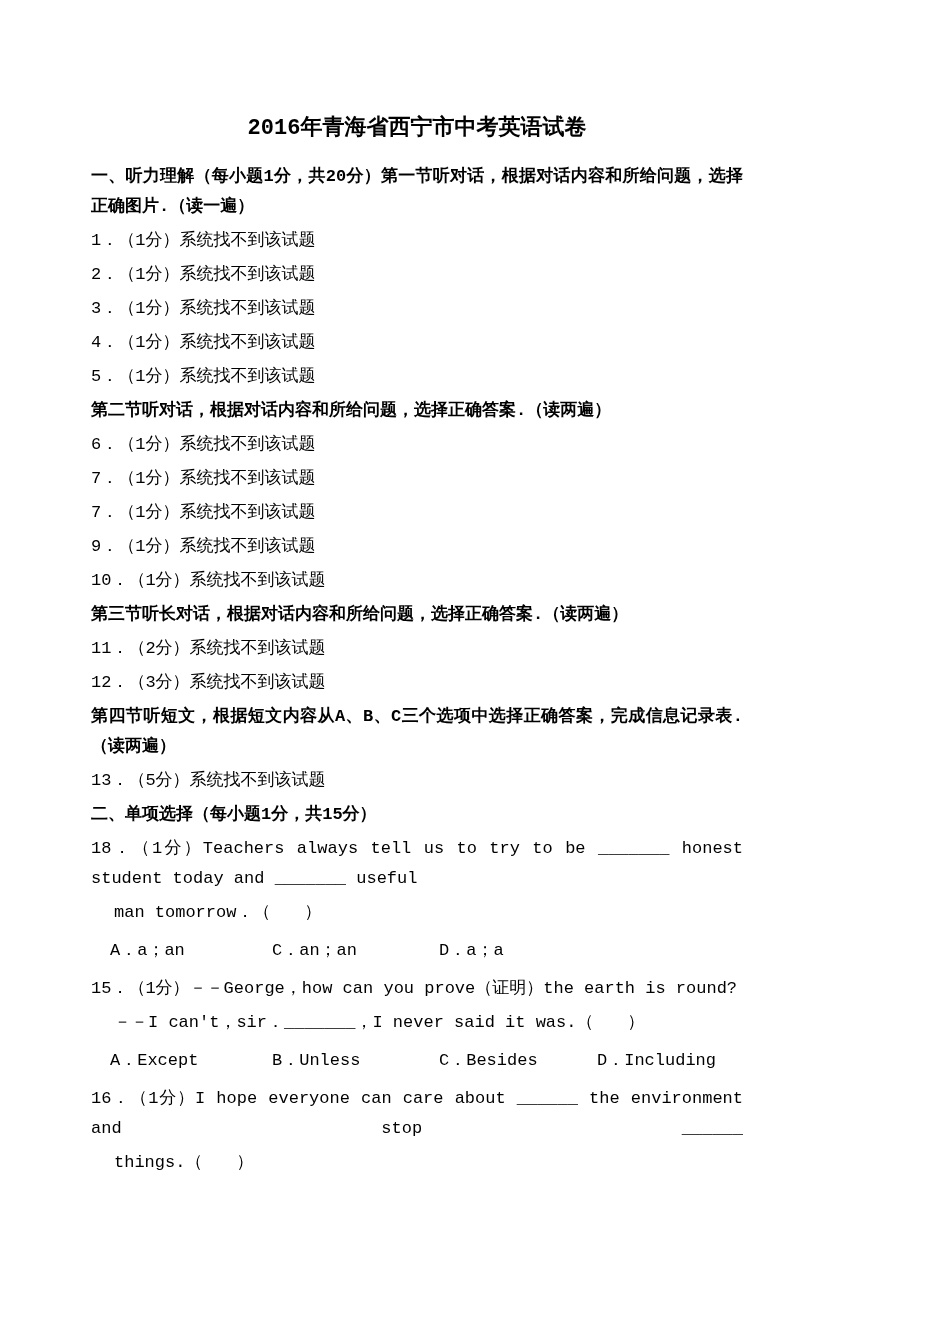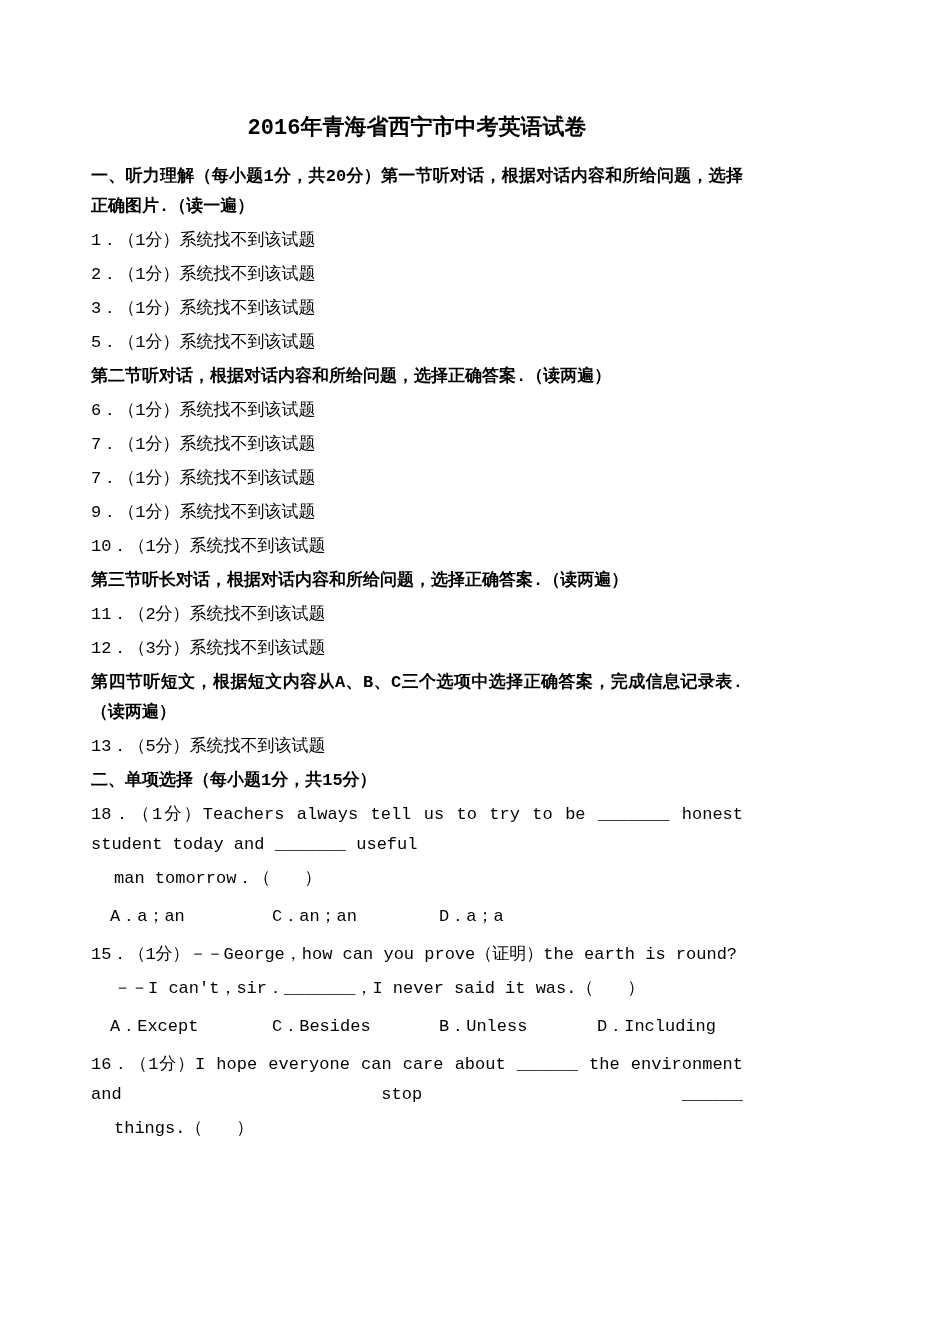--- a/index.html
+++ b/index.html
@@ -62,20 +62,21 @@
 
 <div class="page">
   <div class="content">
 
     <h1 class="title">2016年青海省西宁市中考英语试卷</h1>
 
     <p class="line bold">一、听力理解（每小题1分，共20分）第一节听对话，根据对话内容和所给问题，选择正确图片.（读一遍）</p>
     <p class="line">1．（1分）系统找不到该试题</p>
     <p class="line">2．（1分）系统找不到该试题</p>
     <p class="line">3．（1分）系统找不到该试题</p>
+    <p class="line">4．（1分）系统找不到该试题</p>
     <p class="line">5．（1分）系统找不到该试题</p>
 
     <p class="line bold">第二节听对话，根据对话内容和所给问题，选择正确答案.（读两遍）</p>
     <p class="line">6．（1分）系统找不到该试题</p>
     <p class="line">7．（1分）系统找不到该试题</p>
     <p class="line">7．（1分）系统找不到该试题</p>
     <p class="line">9．（1分）系统找不到该试题</p>
     <p class="line">10．（1分）系统找不到该试题</p>
 
     <p class="line bold">第三节听长对话，根据对话内容和所给问题，选择正确答案.（读两遍）</p>
@@ -92,22 +93,22 @@
     <p class="options">
       <span>A．a；an</span>
       <span>C．an；an</span>
       <span>D．a；a</span>
     </p>
 
     <p class="line">15．（1分）－－George，how can you prove（证明）the earth is round?</p>
     <p class="line indent">－－I can't，sir．_______，I never said it was.（　　）</p>
     <p class="options">
       <span>A．Except</span>
+      <span>B．Unless</span>
       <span>C．Besides</span>
-      <span>B．Unless</span>
       <span>D．Including</span>
     </p>
 
     <p class="line stretch">16．（1分）I hope everyone can care about ______ the environment and stop ______</p>
     <p class="line indent">things.（　　）</p>
 
   </div>
 </div>
 
 </body></html>

